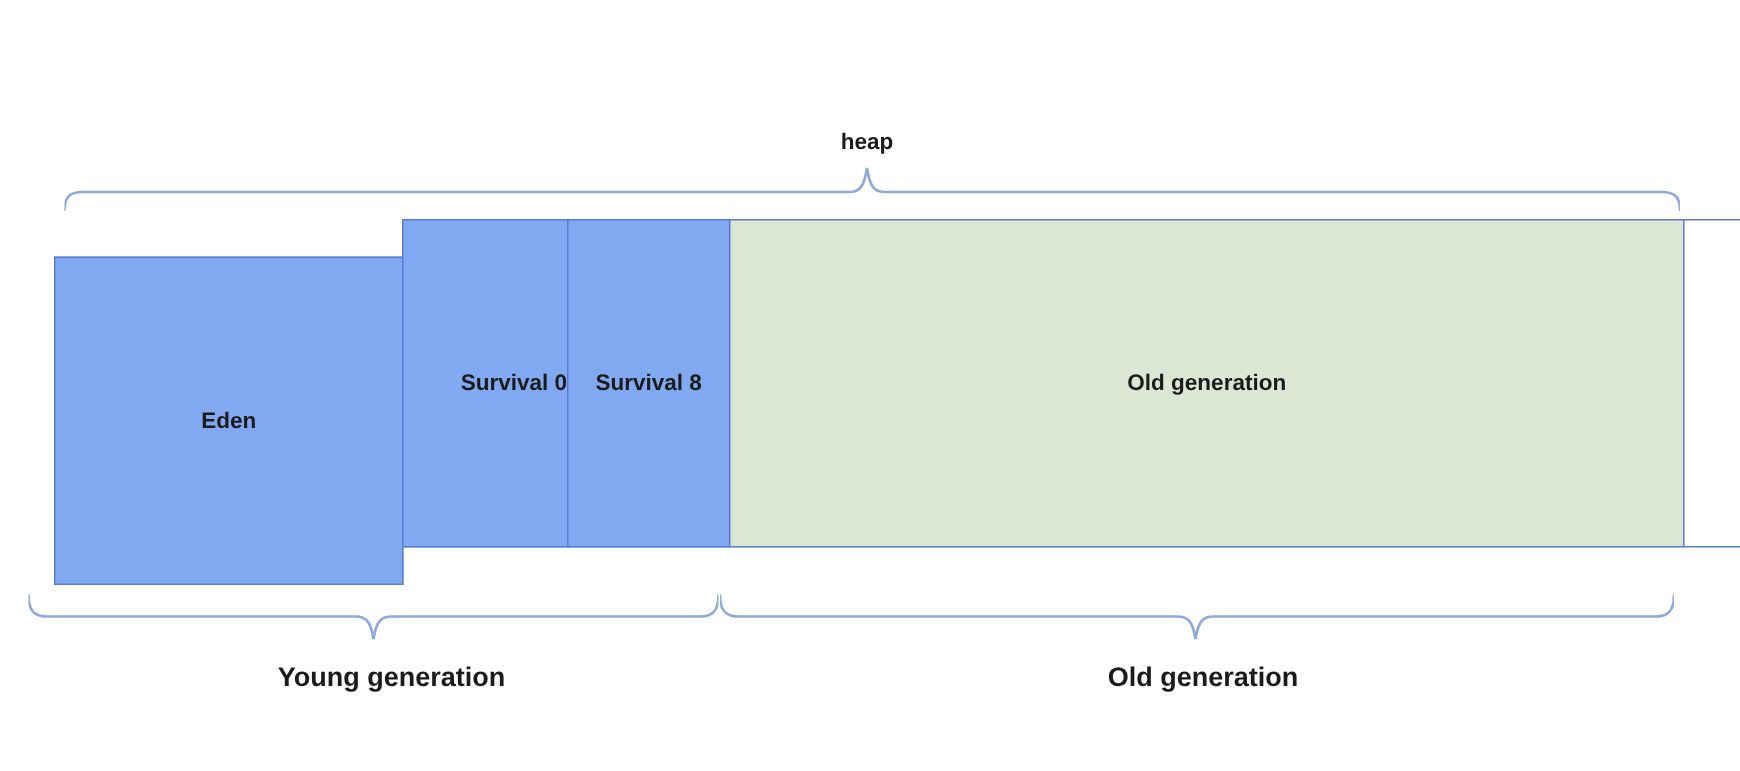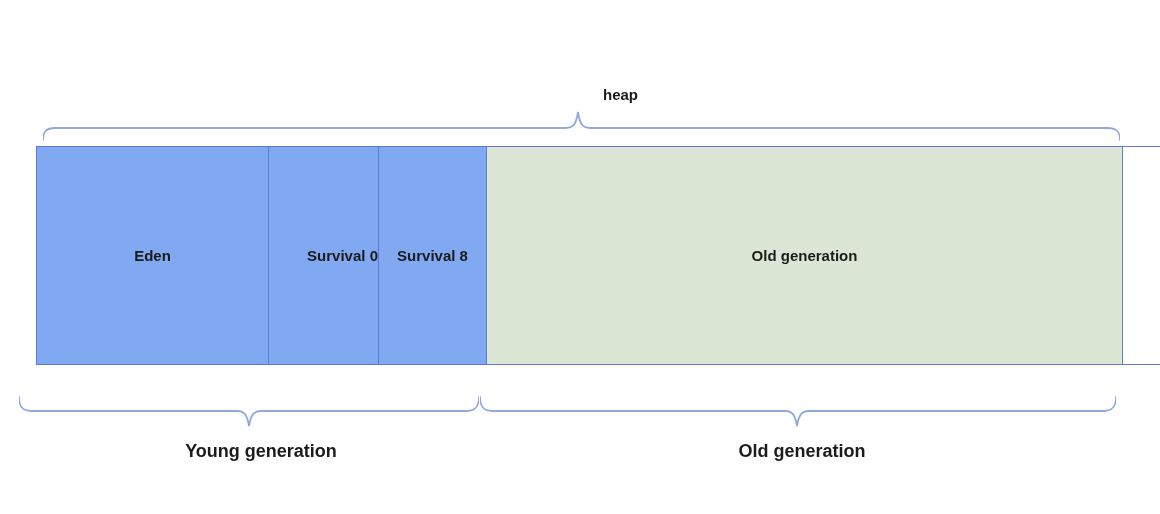--- a/index.html
+++ b/index.html
@@ -15,21 +15,21 @@
     width:1160px;
     height:514px;
     background:#ffffff;
     overflow:hidden;
     font-family:"Liberation Sans", sans-serif;
     color:var(--label-text);
   }
   .heap-label{
     position:absolute;
     left:518px; top:86px; width:120px;
-    text-align:right;
+    text-align:center;
     font-size:15px;
     font-weight:bold;
     color:var(--label-text);
   }
   .brace-svg{position:absolute;display:block;}
   .brace-svg path{fill:none;stroke:var(--brace);stroke-width:1.8;stroke-linecap:round;}
   .mem-box{
     position:absolute;
     top:146px;
     height:219px;
@@ -39,21 +39,21 @@
     align-items:center;
     justify-content:center;
     font-size:15px;
     font-weight:bold;
     color:var(--label-text);
     text-align:center;
   }
   .box-young{background:var(--young-fill);}
   .box-old{background:var(--old-fill);}
   .box-empty{background:#ffffff;}
-  .box-eden{left:36px;width:233px;}
+  .box-eden{left:36px;width:233px;margin-top:25px;}
   .box-s0{left:268px;width:111px;justify-content:flex-end;}
   .box-s1{left:378px;width:109px;}
   .box-oldgen{left:486px;width:637px;}
   .box-extra{left:1122px;width:60px;}
   .group-label{
     position:absolute;
     top:441px;
     width:350px;
     text-align:center;
     font-size:18px;

